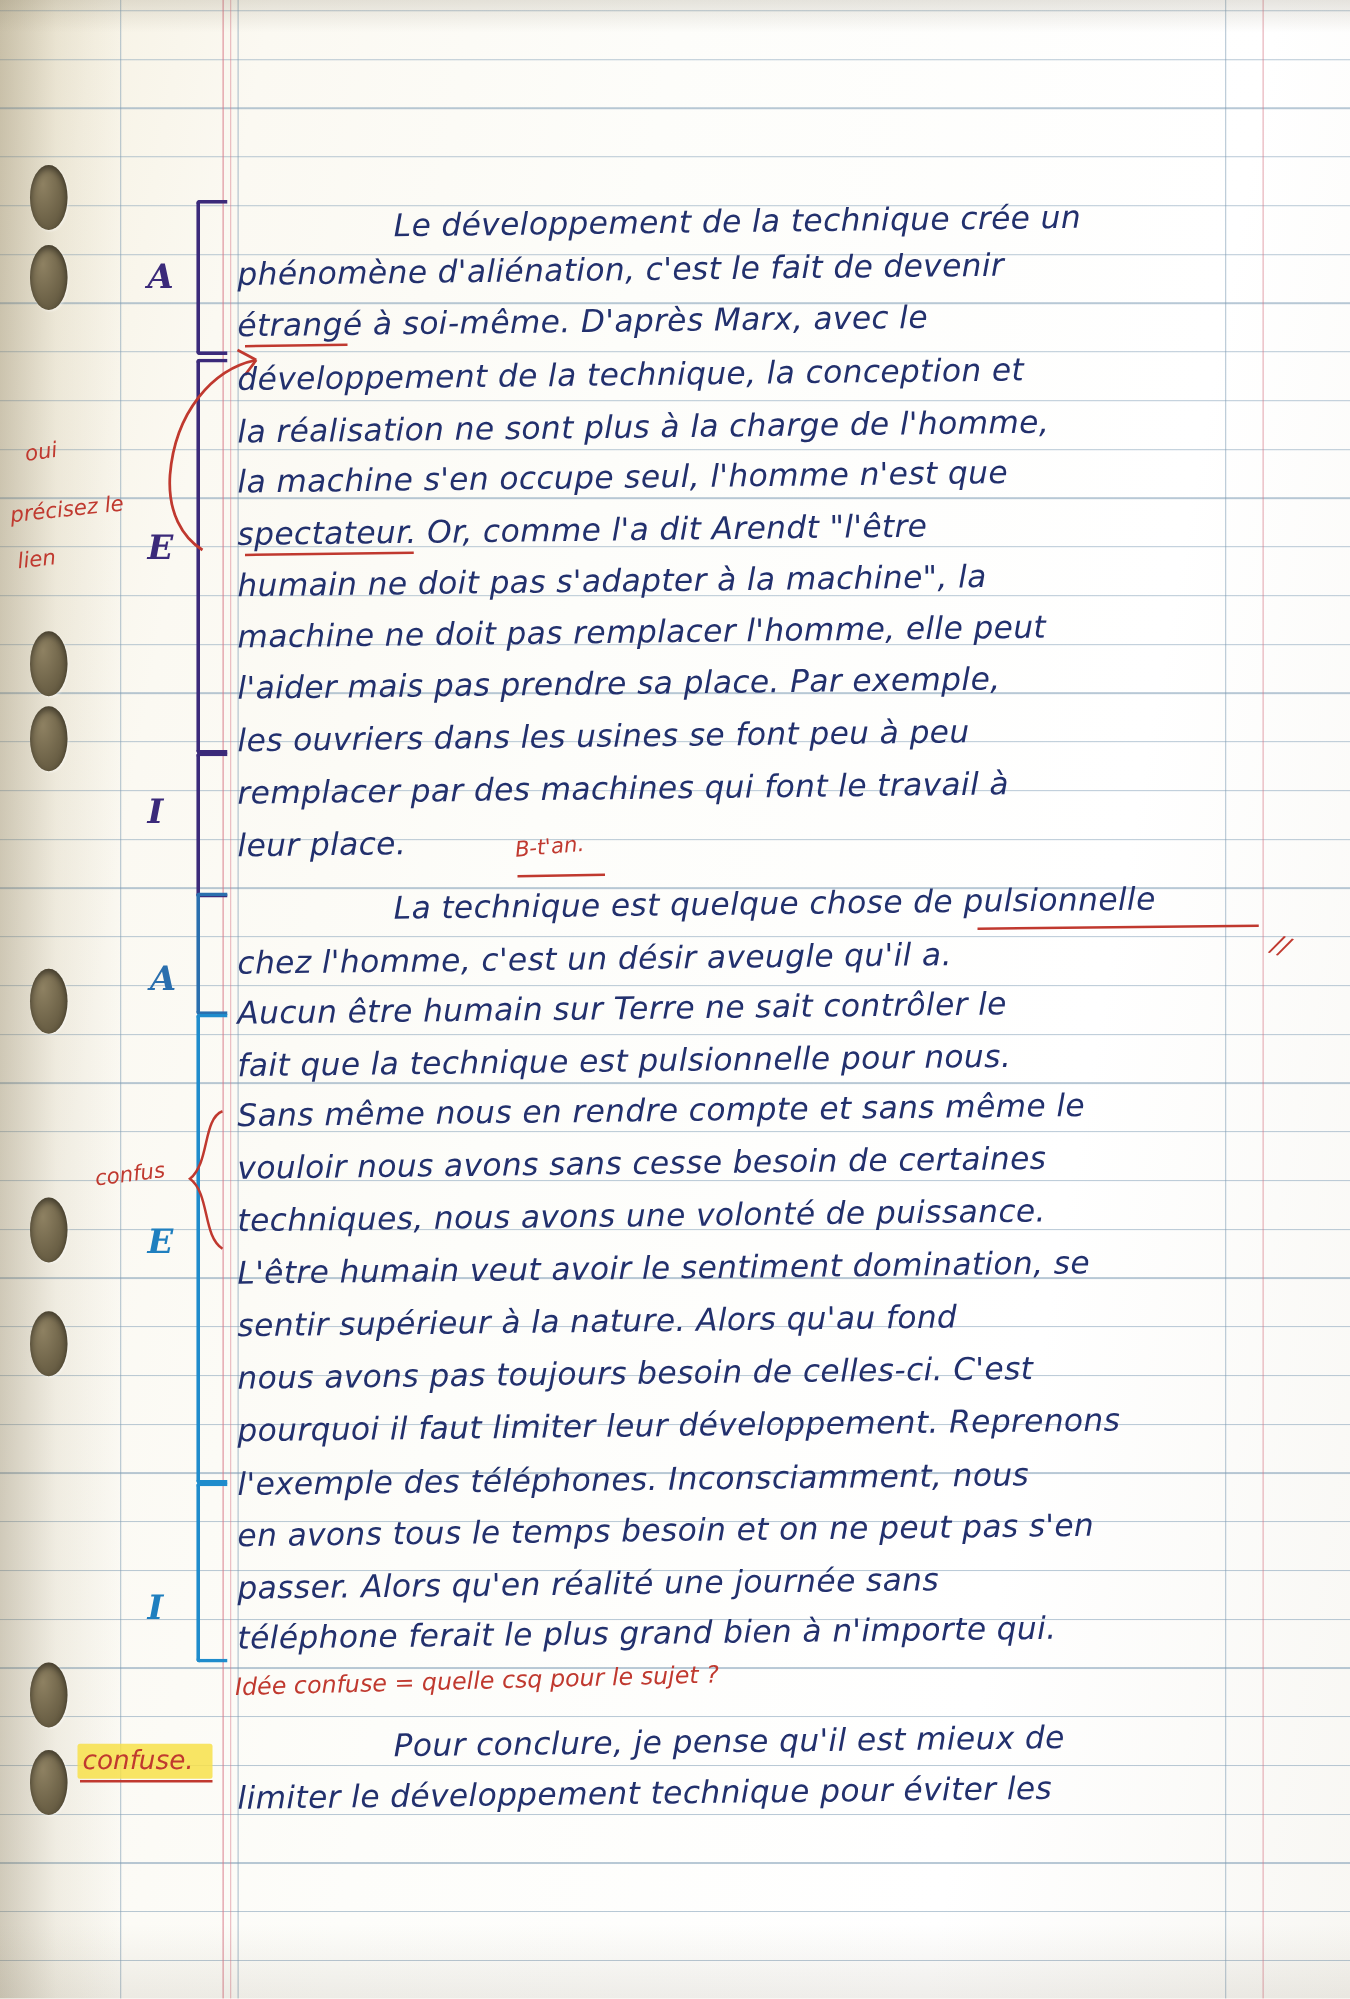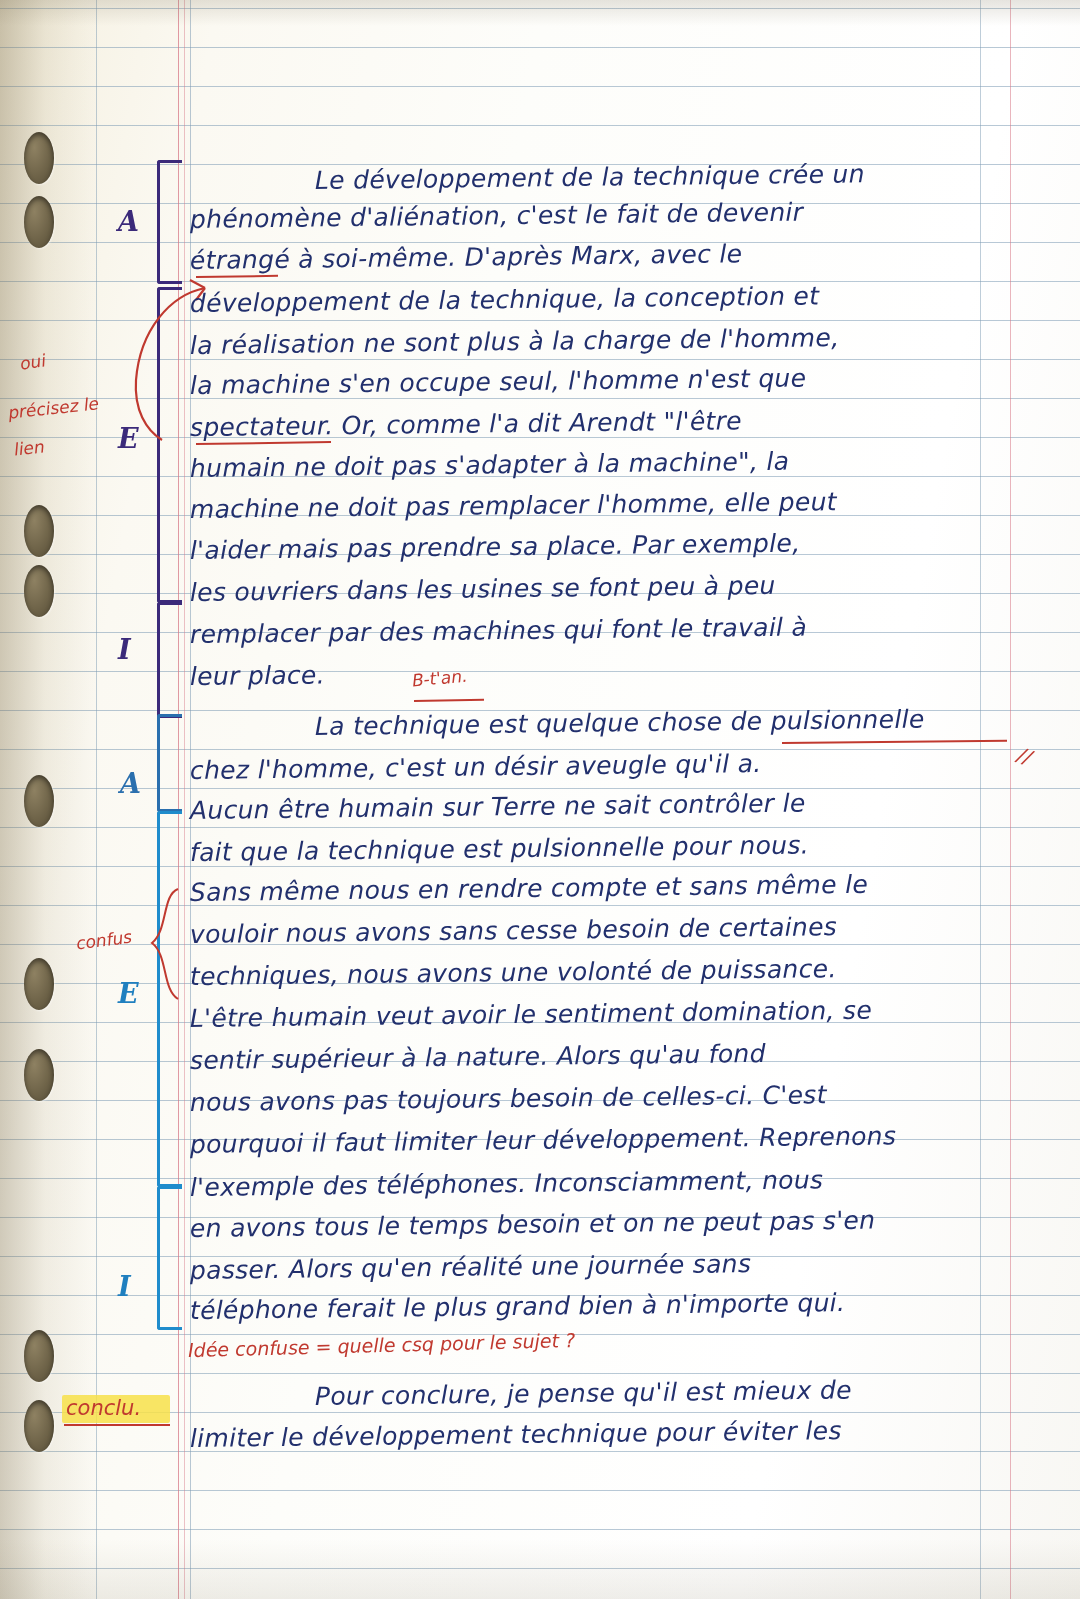--- a/index.html
+++ b/index.html
@@ -238,19 +238,19 @@
   <div class="line" style="top:1216px;">en avons tous le temps besoin et on ne peut pas s'en</div>
   <div class="line" style="top:1258px;">passer. Alors qu'en réalité une journée sans</div>
   <div class="line" style="top:1298px;">téléphone ferait le plus grand bien à n'importe qui.</div>
 
   <div class="ul" style="left:782px; top:742px; width:225px; transform:rotate(-0.6deg);"></div>
   <div class="red" style="left:1018px; top:744px; font-size:20px; transform:rotate(18deg);">//</div>
 
   <div class="red" style="left:188px; top:1334px; font-size:19px; transform:rotate(-1.5deg);">Idée confuse = quelle csq pour le sujet ?</div>
 
   <div class="highlight" style="left:62px; top:1395px; width:108px; height:28px;"></div>
-  <div class="red" style="left:66px; top:1396px; font-size:21px;">conclu.</div>
+  <div class="red" style="left:66px; top:1396px; font-size:21px;">confuse.</div>
   <div class="ul" style="left:64px; top:1424px; width:106px;"></div>
 
   <div class="line indent" style="top:1384px;">Pour conclure, je pense qu'il est mieux de</div>
   <div class="line" style="top:1426px;">limiter le développement technique pour éviter les</div>
 
 </div>
 
 </body></html>

